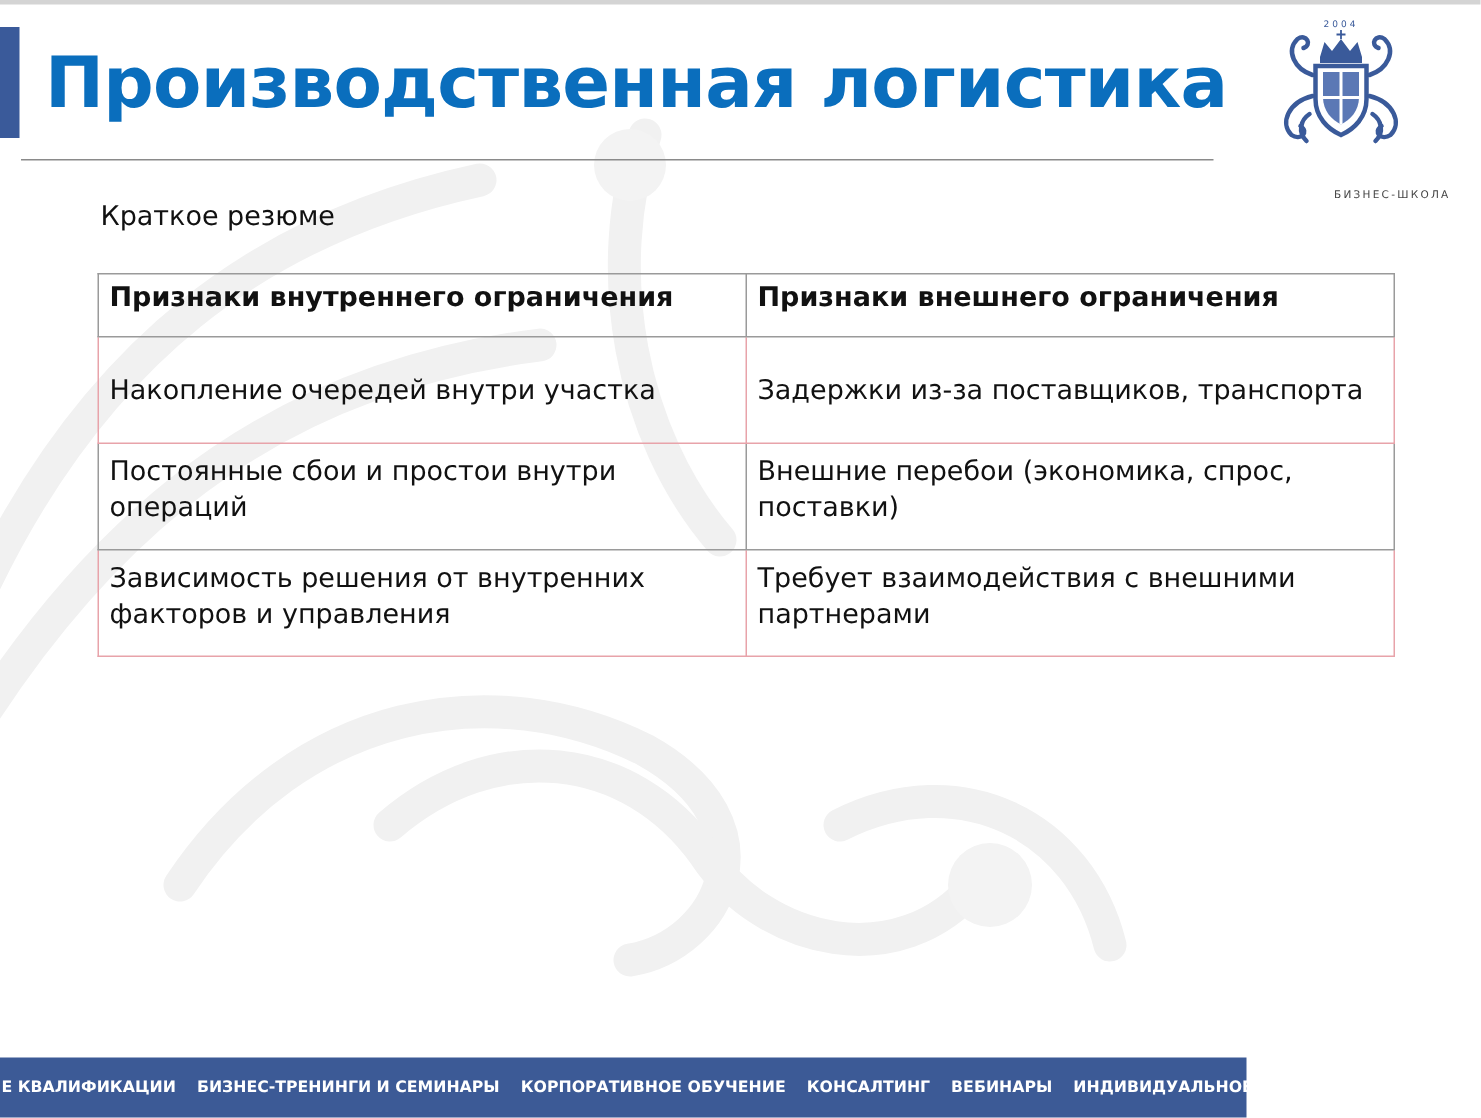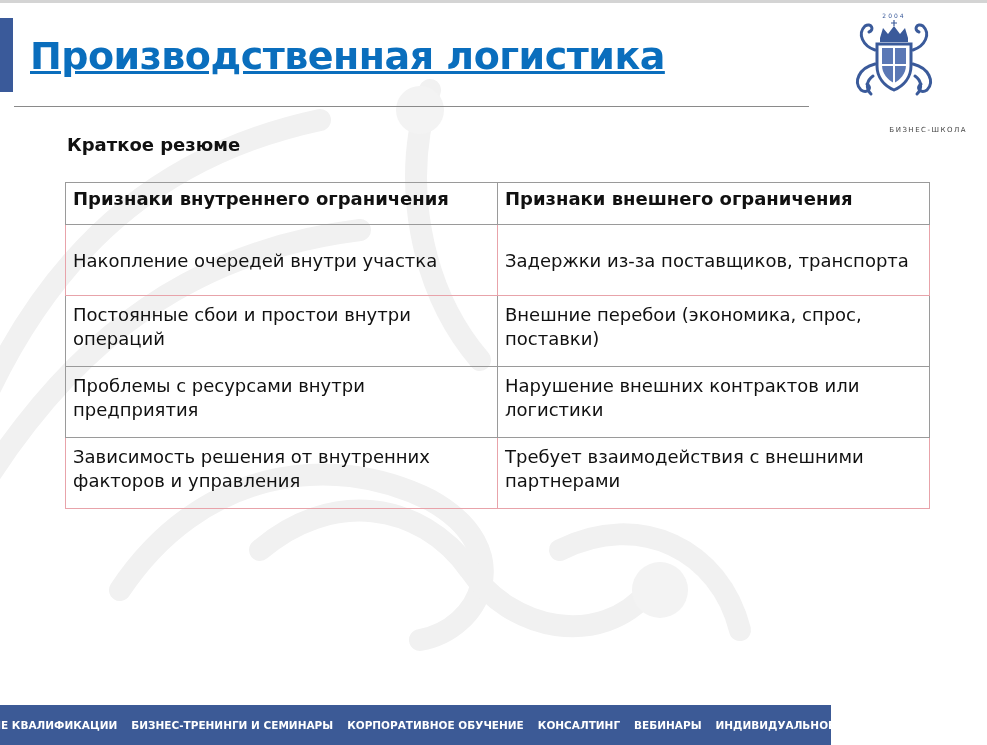--- a/index.html
+++ b/index.html
@@ -7,36 +7,36 @@
     width: 987px; height: 745px; position: relative; overflow: hidden;
     background: #ffffff;
     font-family: "Liberation Sans", "DejaVu Sans", sans-serif;
   }
   .top-strip { position: absolute; left: 0; top: 0; width: 987px; height: 3px; background: #d4d4d4; }
   .watermark { position: absolute; left: 0; top: 30px; width: 987px; height: 675px; pointer-events: none; }
   .accent-bar { position: absolute; left: 0; top: 18px; width: 13px; height: 74px; background: #3a5a9a; }
   .title {
     position: absolute; left: 30px; top: 28px; margin: 0;
     font-family: "DejaVu Sans", sans-serif; font-weight: bold;
-    font-size: 38px; color: #0a6ebd; letter-spacing: -0.5px; line-height: 56px; text-decoration: underline;
+    font-size: 47px; color: #0a6ebd; letter-spacing: -0.5px; line-height: 56px;
   }
   .title-rule { position: absolute; left: 14px; top: 106px; width: 795px; height: 1px; background: #8a8a8a; }
   .logo { position: absolute; left: 822px; top: 10px; width: 145px; height: 128px; }
   .logo-crest { position: absolute; left: 25px; top: 0; width: 95px; height: 88px; }
   .logo-text {
     position: absolute; left: 0; top: 86px; width: 145px; text-align: center;
     font-family: "Liberation Sans", sans-serif; font-size: 25px; color: #444; letter-spacing: 0px; line-height: 28px;
   }
   .logo-sub {
     position: absolute; left: 0; top: 116px; width: 145px; text-align: right;
     font-family: "DejaVu Sans", sans-serif; font-size: 7px; color: #444; letter-spacing: 1.5px;
   }
   .subtitle {
     position: absolute; left: 67px; top: 134px; margin: 0;
-    font-family: "DejaVu Sans", sans-serif; font-weight: bold; font-size: 18px; color: #111;
+    font-family: "DejaVu Sans", sans-serif; font-weight: normal; font-size: 18px; color: #111;
   }
   table.grid {
     position: absolute; left: 65px; top: 182px; width: 865px;
     border-collapse: collapse; background: transparent;
     font-family: "DejaVu Sans", sans-serif; color: #111;
   }
   table.grid td, table.grid th {
     width: 50%; vertical-align: top; text-align: left;
     padding: 5px 7px; font-size: 18px; line-height: 24px;
     border: 1px solid #9a9a9a;
@@ -115,24 +115,20 @@
   </thead>
   <tbody>
     <tr class="pink row-one">
       <td>Накопление очередей внутри участка</td>
       <td>Задержки из-за поставщиков, транспорта</td>
     </tr>
     <tr class="gray">
       <td>Постоянные сбои и простои внутри операций</td>
       <td>Внешние перебои (экономика, спрос, поставки)</td>
     </tr>
-    <tr class="gray">
-      <td>Проблемы с ресурсами внутри предприятия</td>
-      <td>Нарушение внешних контрактов или логистики</td>
-    </tr>
     <tr class="pink">
       <td>Зависимость решения от внутренних факторов и управления</td>
       <td>Требует взаимодействия с внешними партнерами</td>
     </tr>
   </tbody>
 </table>
 
 <div class="footer">
   <span class="footer-item">ПОВЫШЕНИЕ КВАЛИФИКАЦИИ</span>
   <span class="footer-sep"></span>

